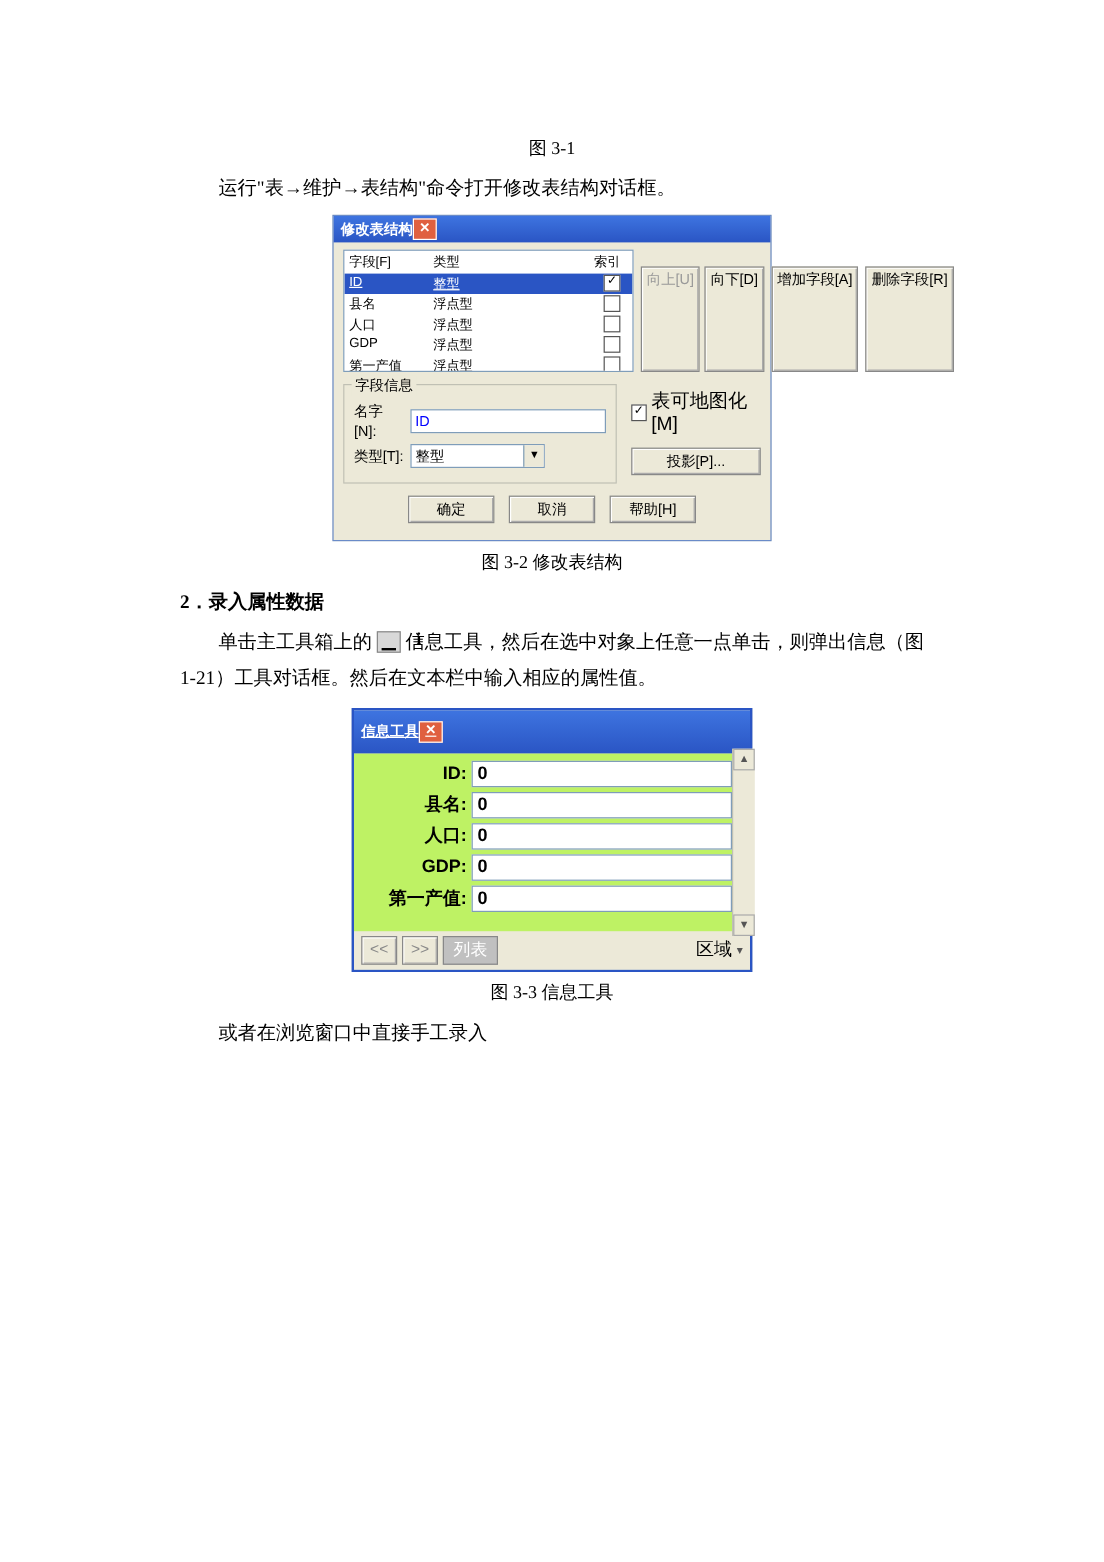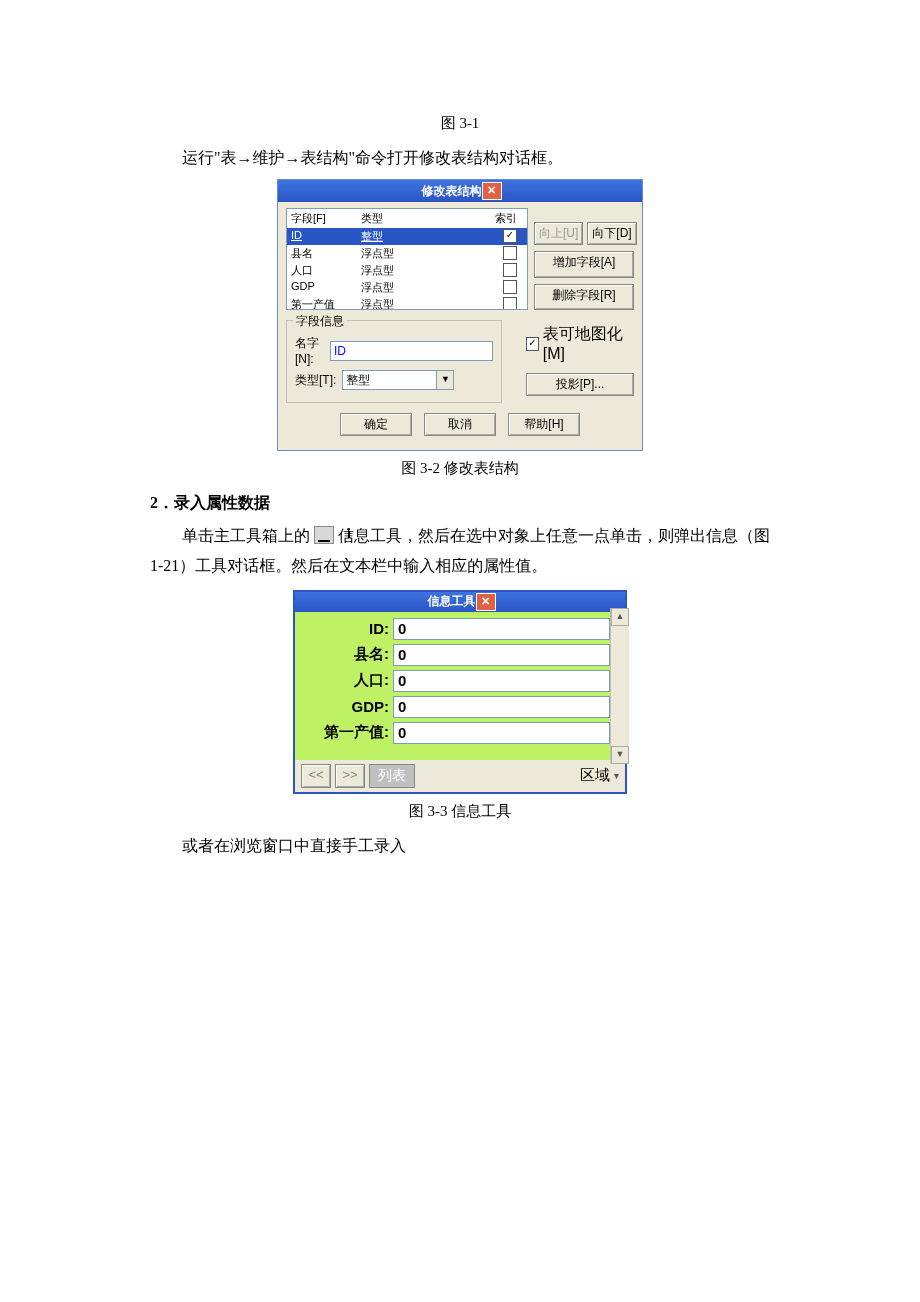--- a/index.html
+++ b/index.html
@@ -35,21 +35,21 @@
     border: 1px solid #6a8bc8;
     font-family: "SimSun", "MS Shell Dlg", sans-serif;
     font-size: 12px;
   }
   .titlebar {
     background: linear-gradient(#3e74e0, #2a55c4);
     color: #fff;
     height: 22px;
     display: flex;
     align-items: center;
-    justify-content: center;
+    justify-content: flex-start;
     padding: 0 3px 0 6px;
     font-weight: bold;
     font-size: 12px;
   }
   .closebtn {
     width: 18px; height: 16px;
     background: #e06040;
     border: 1px solid #fff;
     color: #fff;
     font-size: 11px;
@@ -79,21 +79,21 @@
   .lb-row { padding: 1px 4px; }
   .lb-row.sel { background: #2a55c4; color: #fff; text-decoration: underline; }
   .col-f { width: 70px; }
   .col-t { width: 70px; }
   .col-i { flex: 1; text-align: right; padding-right: 6px; }
   .chk { width: 12px; height: 12px; border: 1px solid #555; background:#fff; display:inline-block; vertical-align: middle; margin-left: auto; }
   .chk.checked::after { content:"✓"; font-size:10px; line-height:10px; display:block; text-align:center; color:#000;}
   .sidebtns {
     width: 100px;
     display: flex;
-    flex-direction: column;
+    flex-direction: row;
     gap: 6px;
     padding-top: 14px;
   }
   .twobtns { display:flex; gap:4px; }
   .winbtn {
     background: #ece9d8;
     border: 1px solid #888;
     box-shadow: inset 1px 1px #fff, inset -1px -1px #aaa;
     font-size: 12px;
     padding: 2px 4px;
@@ -171,21 +171,21 @@
 
   
   .dlg2 {
     width: 330px;
     margin: 8px auto 8px auto;
     border: 2px solid #2a55c4;
     font-family: "SimSun", Arial, sans-serif;
     font-size: 14px;
     background: #ece9d8;
   }
-  .dlg2 .titlebar { height: 20px; }
+  .dlg2 .titlebar { height: 36px; text-decoration: underline; }
   .dlg2-row { display:flex; height: 26px; align-items:center; }
   .dlg2-row .lab { width: 94px; text-align: right; font-weight: bold; font-size: 15px; padding-right:4px; }
   .dlg2-row .inp {
     flex:1;
     border: 1px solid #7f9db9;
     background:#fff;
     height: 20px;
     padding: 0 4px;
     font-weight: bold;
     font-size: 15px;
@@ -279,21 +279,21 @@
         <div class="sidebtns">
           <div class="twobtns">
             <div class="winbtn disabled">向上[U]</div>
             <div class="winbtn">向下[D]</div>
           </div>
           <div class="winbtn">增加字段[A]</div>
           <div class="winbtn">删除字段[R]</div>
         </div>
       </div>
 
-      <div style="display:flex; gap:24px; align-items:flex-start;">
+      <div style="display:flex; gap:12px; align-items:flex-start;">
         <div class="groupbox" style="flex:1;">
           <span class="gtitle">字段信息</span>
           <div class="formrow">
             <span>名字[N]:</span>
             <input class="txtinput" value="ID" style="">
           </div>
           <div class="formrow">
             <span>类型[T]:</span>
             <div class="combo">
               <span class="ctext">整型</span>

